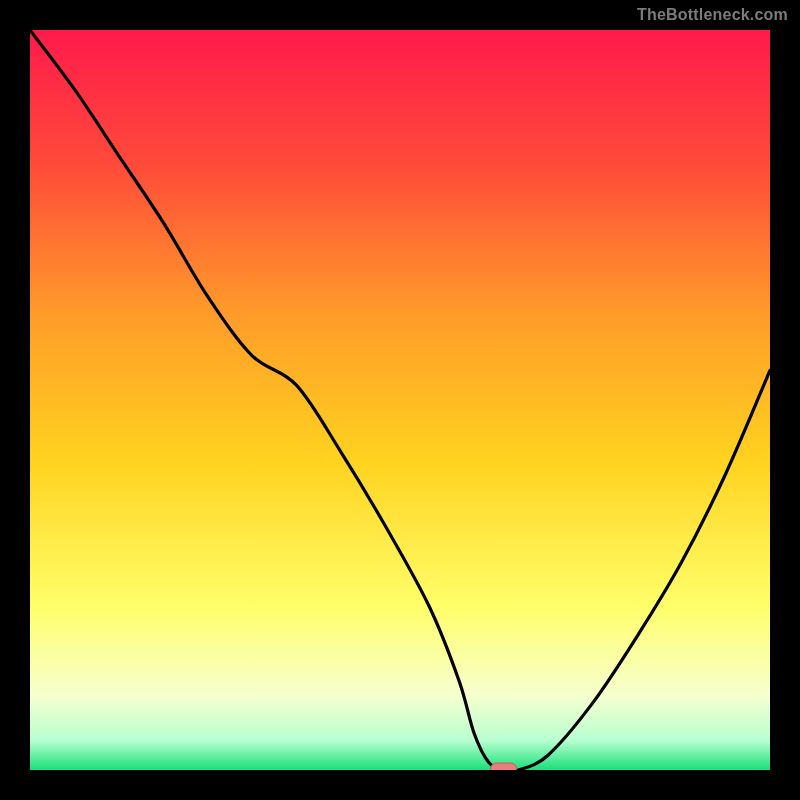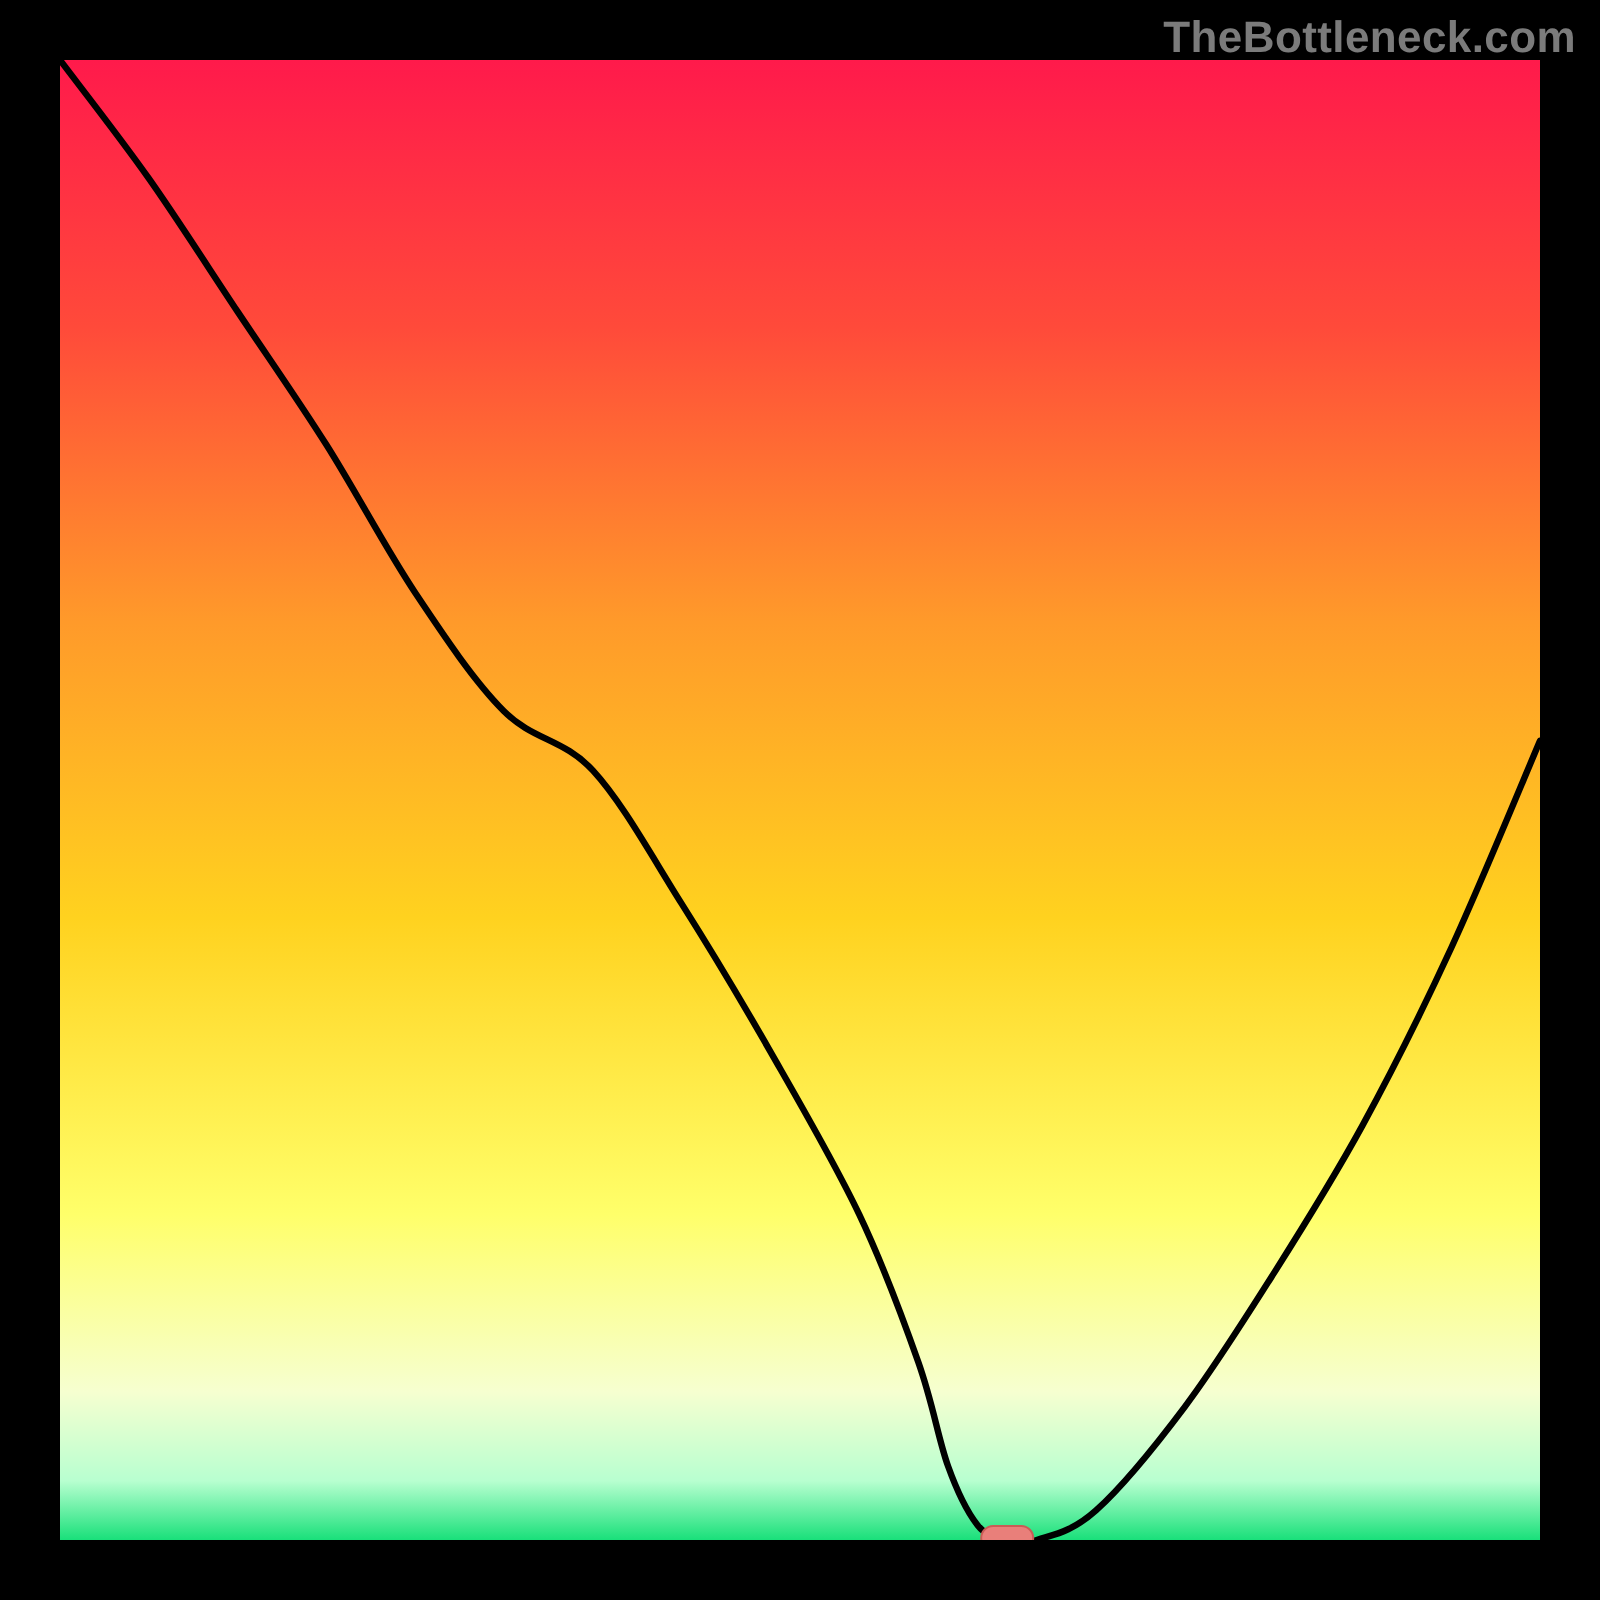--- a/index.html
+++ b/index.html
@@ -26,21 +26,21 @@
   .plot svg {
     display: block;
     width: 740px;
     height: 740px;
   }
   .watermark {
     position: absolute;
     top: 6px;
     right: 12px;
     font-family: Arial, Helvetica, sans-serif;
-    font-size: 22px;
+    font-size: 16px;
     font-weight: 600;
     color: #7b7b7b;
     letter-spacing: 0.2px;
     user-select: none;
   }
 </style>
 </head>
 <body>
 
 <div class="stage">

